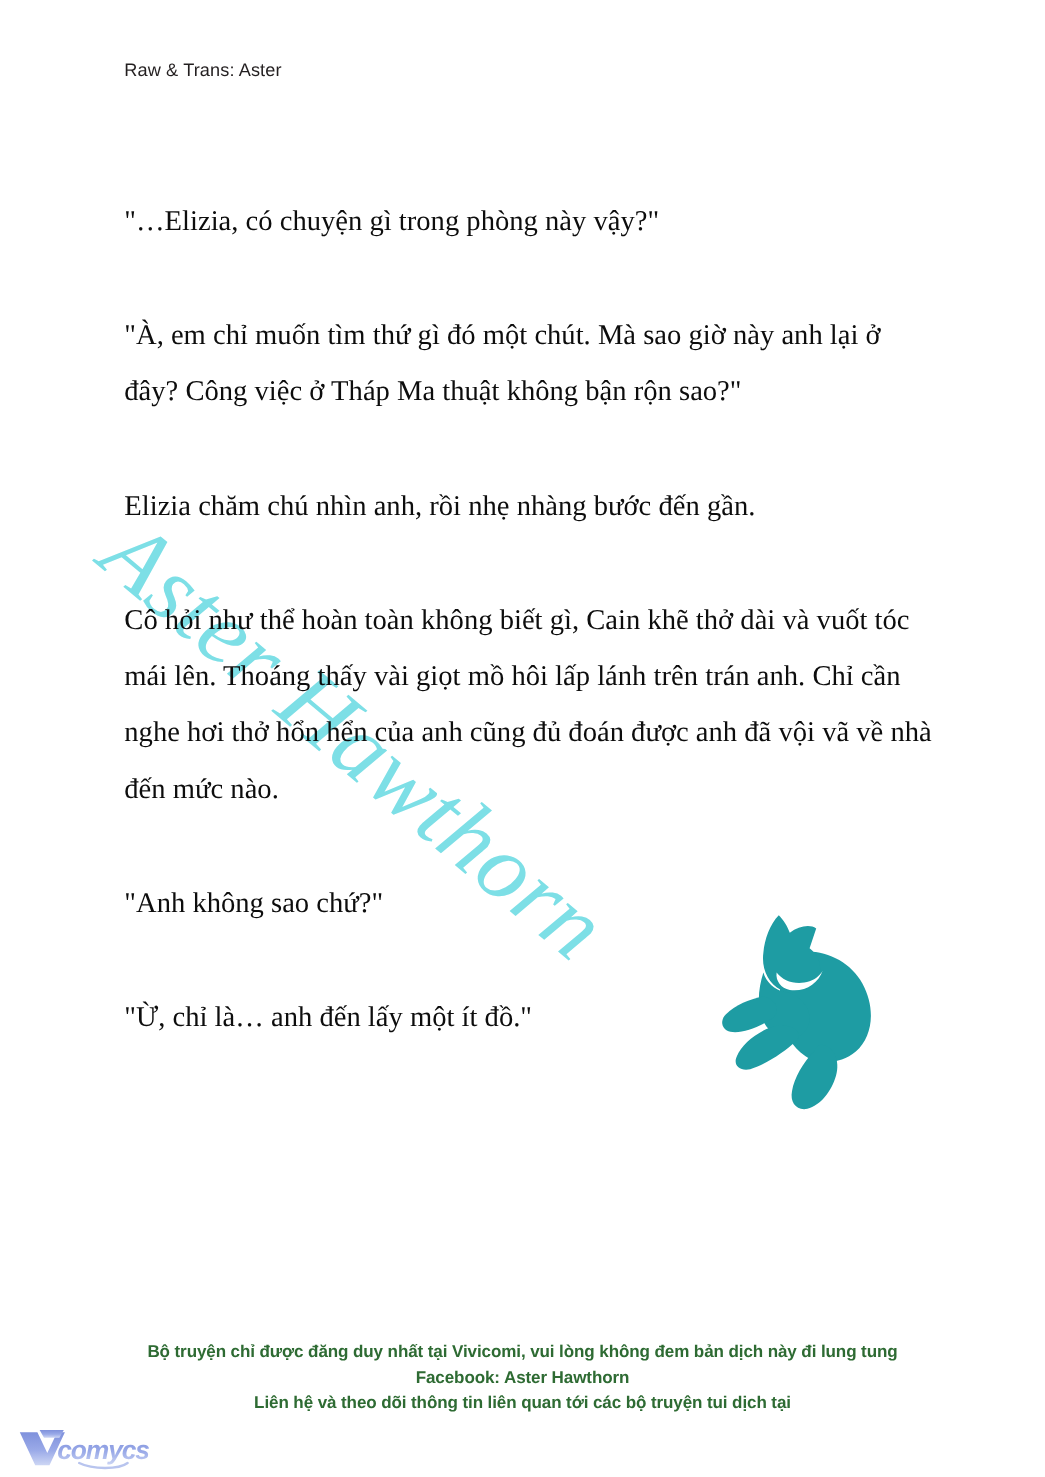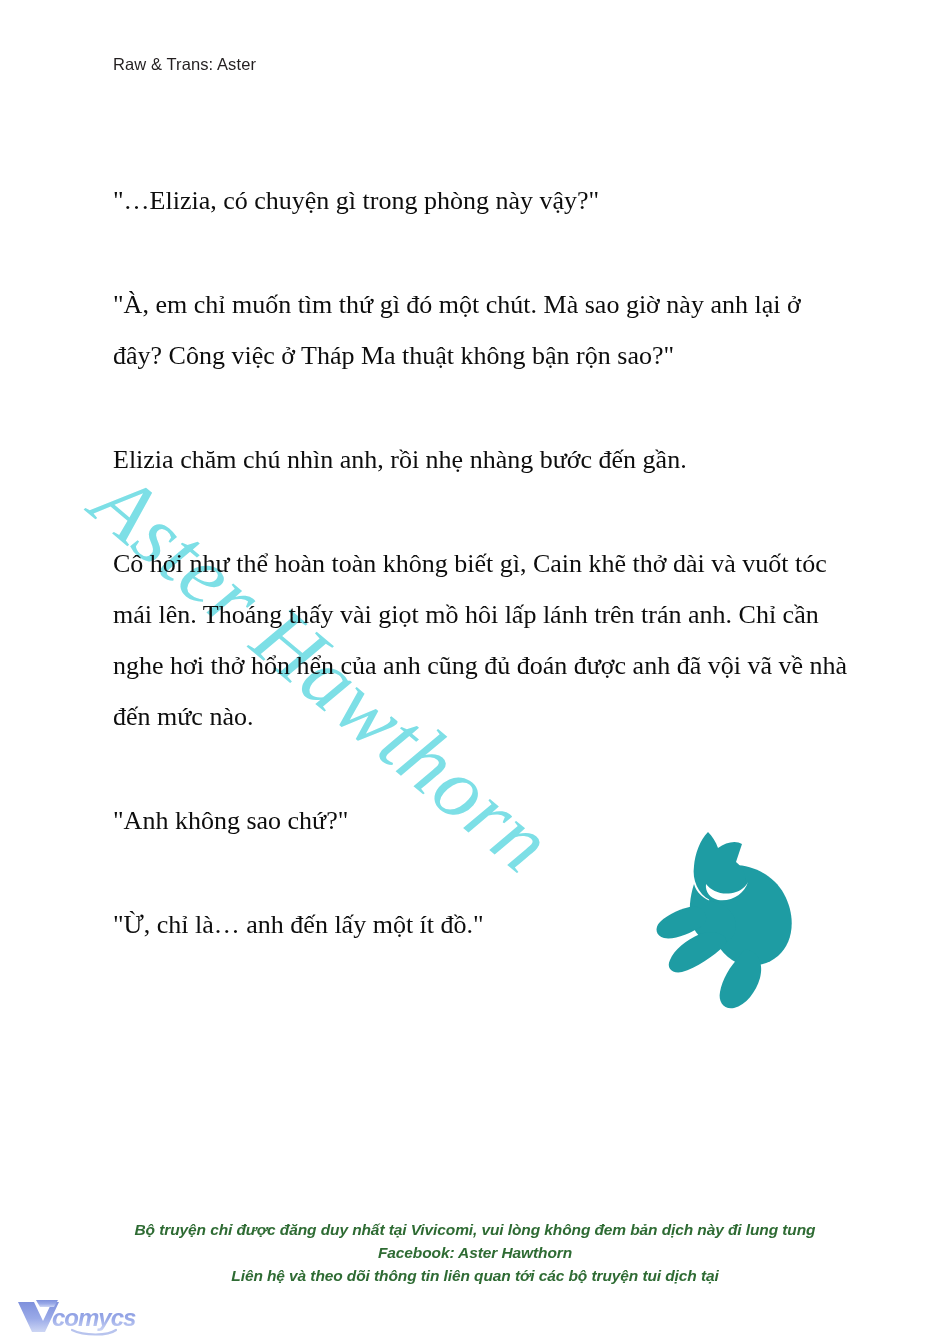--- a/index.html
+++ b/index.html
@@ -88,21 +88,20 @@
   }
 
   
   .footer-notice {
     position: absolute;
     left: 0;
     top: 1218px;
     width: 950px;
     text-align: center;
     font-family: "Liberation Sans", "DejaVu Sans", sans-serif;
-    font-style: italic;
     font-weight: bold;
     font-size: 15.5px;
     line-height: 23px;
     color: #2e6b33;
     letter-spacing: -0.1px;
   }
 
   .footer-line { display: block; white-space: nowrap; }
 
   

